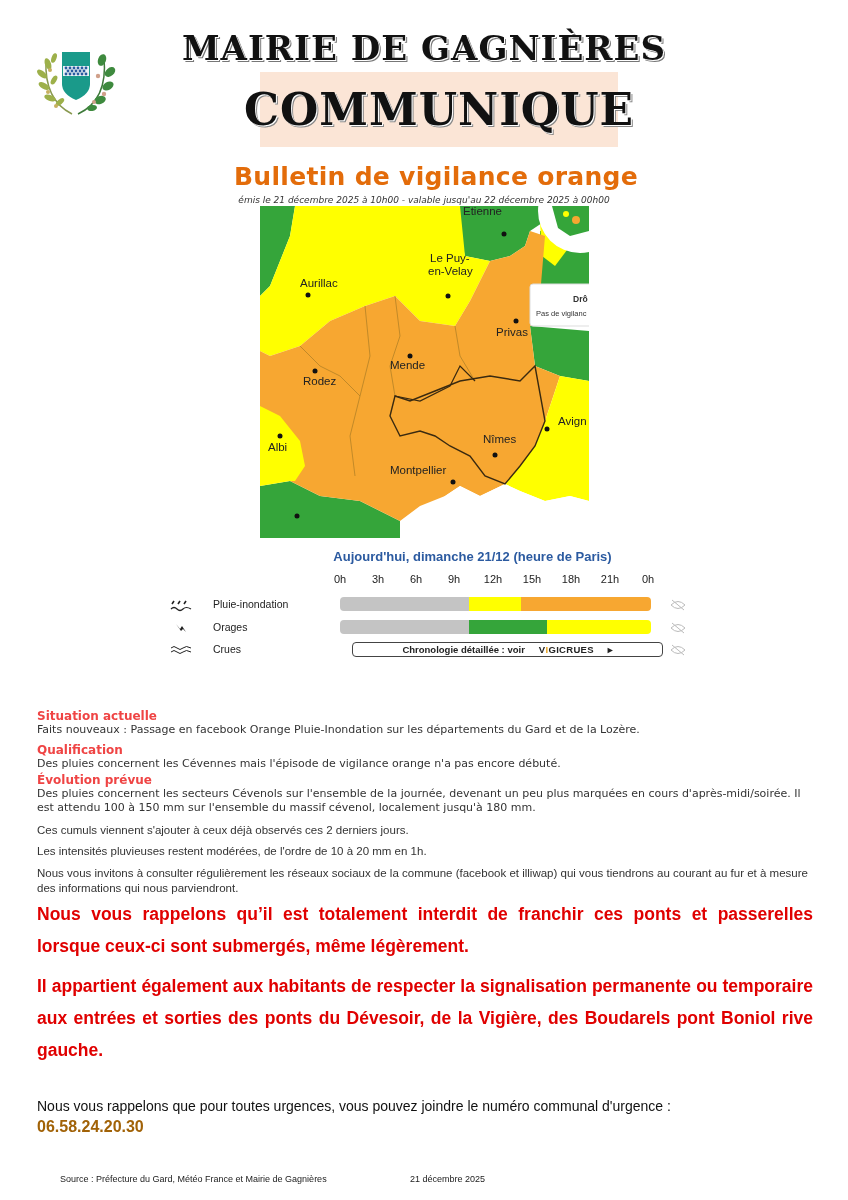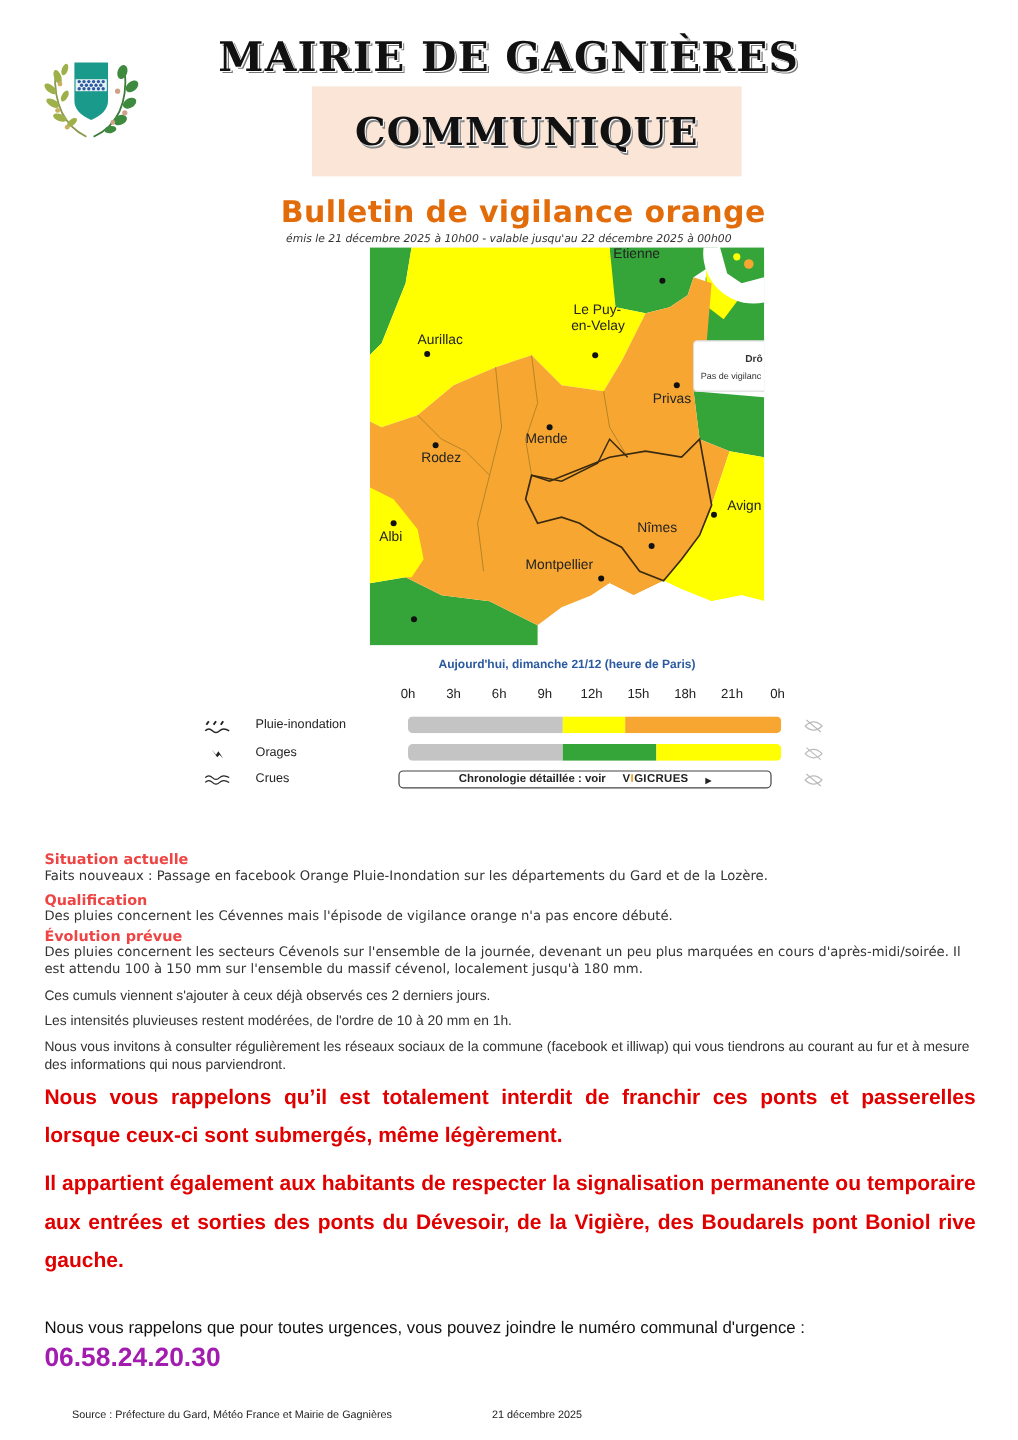--- a/index.html
+++ b/index.html
@@ -13,58 +13,58 @@
     font-family: "DejaVu Serif", serif; font-size: 34px; font-weight: bold;
     letter-spacing: 1px; color: #111;
     text-shadow: 1px 1px 0 #fff, 2px 2px 0 #777;
   }
   .communique-box {
     position: absolute; left: 260px; top: 72px; width: 358px; height: 75px;
     background: #fbe5d6;
     display: flex; align-items: center; justify-content: center;
   }
   .communique-text {
-    font-family: "DejaVu Serif", serif; font-size: 32px; font-weight: bold;
+    font-family: "DejaVu Serif", serif; font-size: 44px; font-weight: bold;
     color: #111; letter-spacing: 1px;
     text-shadow: 1px 1px 0 #fff, 2px 2px 0 #888;
   }
   .bulletin-title {
     position: absolute; left: 0; width: 872px; top: 162px; text-align: center;
     font-family: "DejaVu Sans", sans-serif; font-size: 25px; font-weight: bold;
     color: #e36c0a; letter-spacing: 0.3px;
   }
   .bulletin-sub {
     position: absolute; left: 0; width: 848px; top: 195px; text-align: center;
     font-family: "DejaVu Sans", sans-serif; font-size: 9px; font-style: italic; color: #333;
   }
 
-  .map { position: absolute; left: 260px; top: 206px; width: 329px; height: 332px; overflow: hidden; margin-left: 48px; }
+  .map { position: absolute; left: 260px; top: 206px; width: 329px; height: 332px; overflow: hidden; }
   .map svg { display: block; }
   .city-label { font-family: "Liberation Sans", sans-serif; font-size: 11.5px; fill: #222; }
 
   .timeline { position: absolute; left: 160px; top: 545px; width: 540px; height: 150px; }
   .tl-title {
     position: absolute; left: 150px; top: 4px; width: 325px; text-align: center;
-    font-family: "Liberation Sans", sans-serif; font-size: 10px; font-weight: bold; color: #2b5aa0;
+    font-family: "Liberation Sans", sans-serif; font-size: 13px; font-weight: bold; color: #2b5aa0;
   }
   .tl-hours { position: absolute; top: 28px; left: 0; width: 540px; height: 14px; }
   .tl-hour {
     position: absolute; font-family: "Liberation Sans", sans-serif; font-size: 11px; color: #222;
     transform: translateX(-50%);
   }
   .tl-row { position: absolute; left: 0; width: 540px; height: 16px; }
   .tl-icon { position: absolute; left: 10px; top: 0; width: 22px; height: 14px; }
   .tl-label { position: absolute; left: 53px; top: 1px; font-family: "Liberation Sans", sans-serif; font-size: 10.5px; color: #222; }
   .tl-bar {
     position: absolute; left: 180px; top: 0; width: 311px; height: 14px; border-radius: 4px;
     overflow: hidden; display: flex;
   }
   .tl-seg { height: 100%; }
   .tl-link {
-    position: absolute; left: 172px; top: 0; width: 311px; height: 15px; border: 1px solid #444;
+    position: absolute; left: 192px; top: 0; width: 311px; height: 15px; border: 1px solid #444;
     border-radius: 4px; font-family: "Liberation Sans", sans-serif; font-size: 9.5px; font-weight: bold;
     color: #222; display: flex; align-items: center; justify-content: center; gap: 14px; cursor: pointer;
   }
   .vigi { font-weight: bold; letter-spacing: 0.3px; }
   .vigi .accent { color: #e8a21a; }
   .tl-eye { position: absolute; left: 510px; top: 0; width: 16px; height: 14px; }
   .tl-note {
     position: absolute; left: 0; top: 129px; width: 590px; text-align: center;
     font-family: "Liberation Sans", sans-serif; font-size: 10px; font-style: italic; color: #333;
   }
@@ -74,22 +74,22 @@
   .narrow { font-family: "Liberation Sans", sans-serif; font-size: 11.5px; color: #333; }
 
   .red-text {
     position: absolute; left: 37px; width: 776px; font-family: "Liberation Sans", sans-serif;
     font-weight: bold; color: #e00000; font-size: 17.5px; line-height: 32px; text-align: justify;
   }
   .urgence {
     position: absolute; left: 37px; top: 1098px; font-family: "Liberation Sans", sans-serif; font-size: 14px; color: #111;
   }
   .phone {
-    position: absolute; left: 37px; top: 1118px; font-family: "Liberation Sans", sans-serif; font-size: 22px;
-    font-weight: bold; color: #a21caf;
+    position: absolute; left: 37px; top: 1118px; font-family: "Liberation Sans", sans-serif; font-size: 16px;
+    font-weight: bold; color: #a16207;
   }
   .footer-source { position: absolute; left: 37px; top: 1174px; font-family: "Liberation Sans", sans-serif; font-size: 9px; color: #222; margin-left: 23px; }
   .footer-date { position: absolute; left: 410px; top: 1174px; font-family: "Liberation Sans", sans-serif; font-size: 9px; color: #222; text-align: right; }
 </style>
 </head>
 <body>
 
 <div class="logo">
   <svg width="88" height="80" viewBox="0 0 88 80">
 

